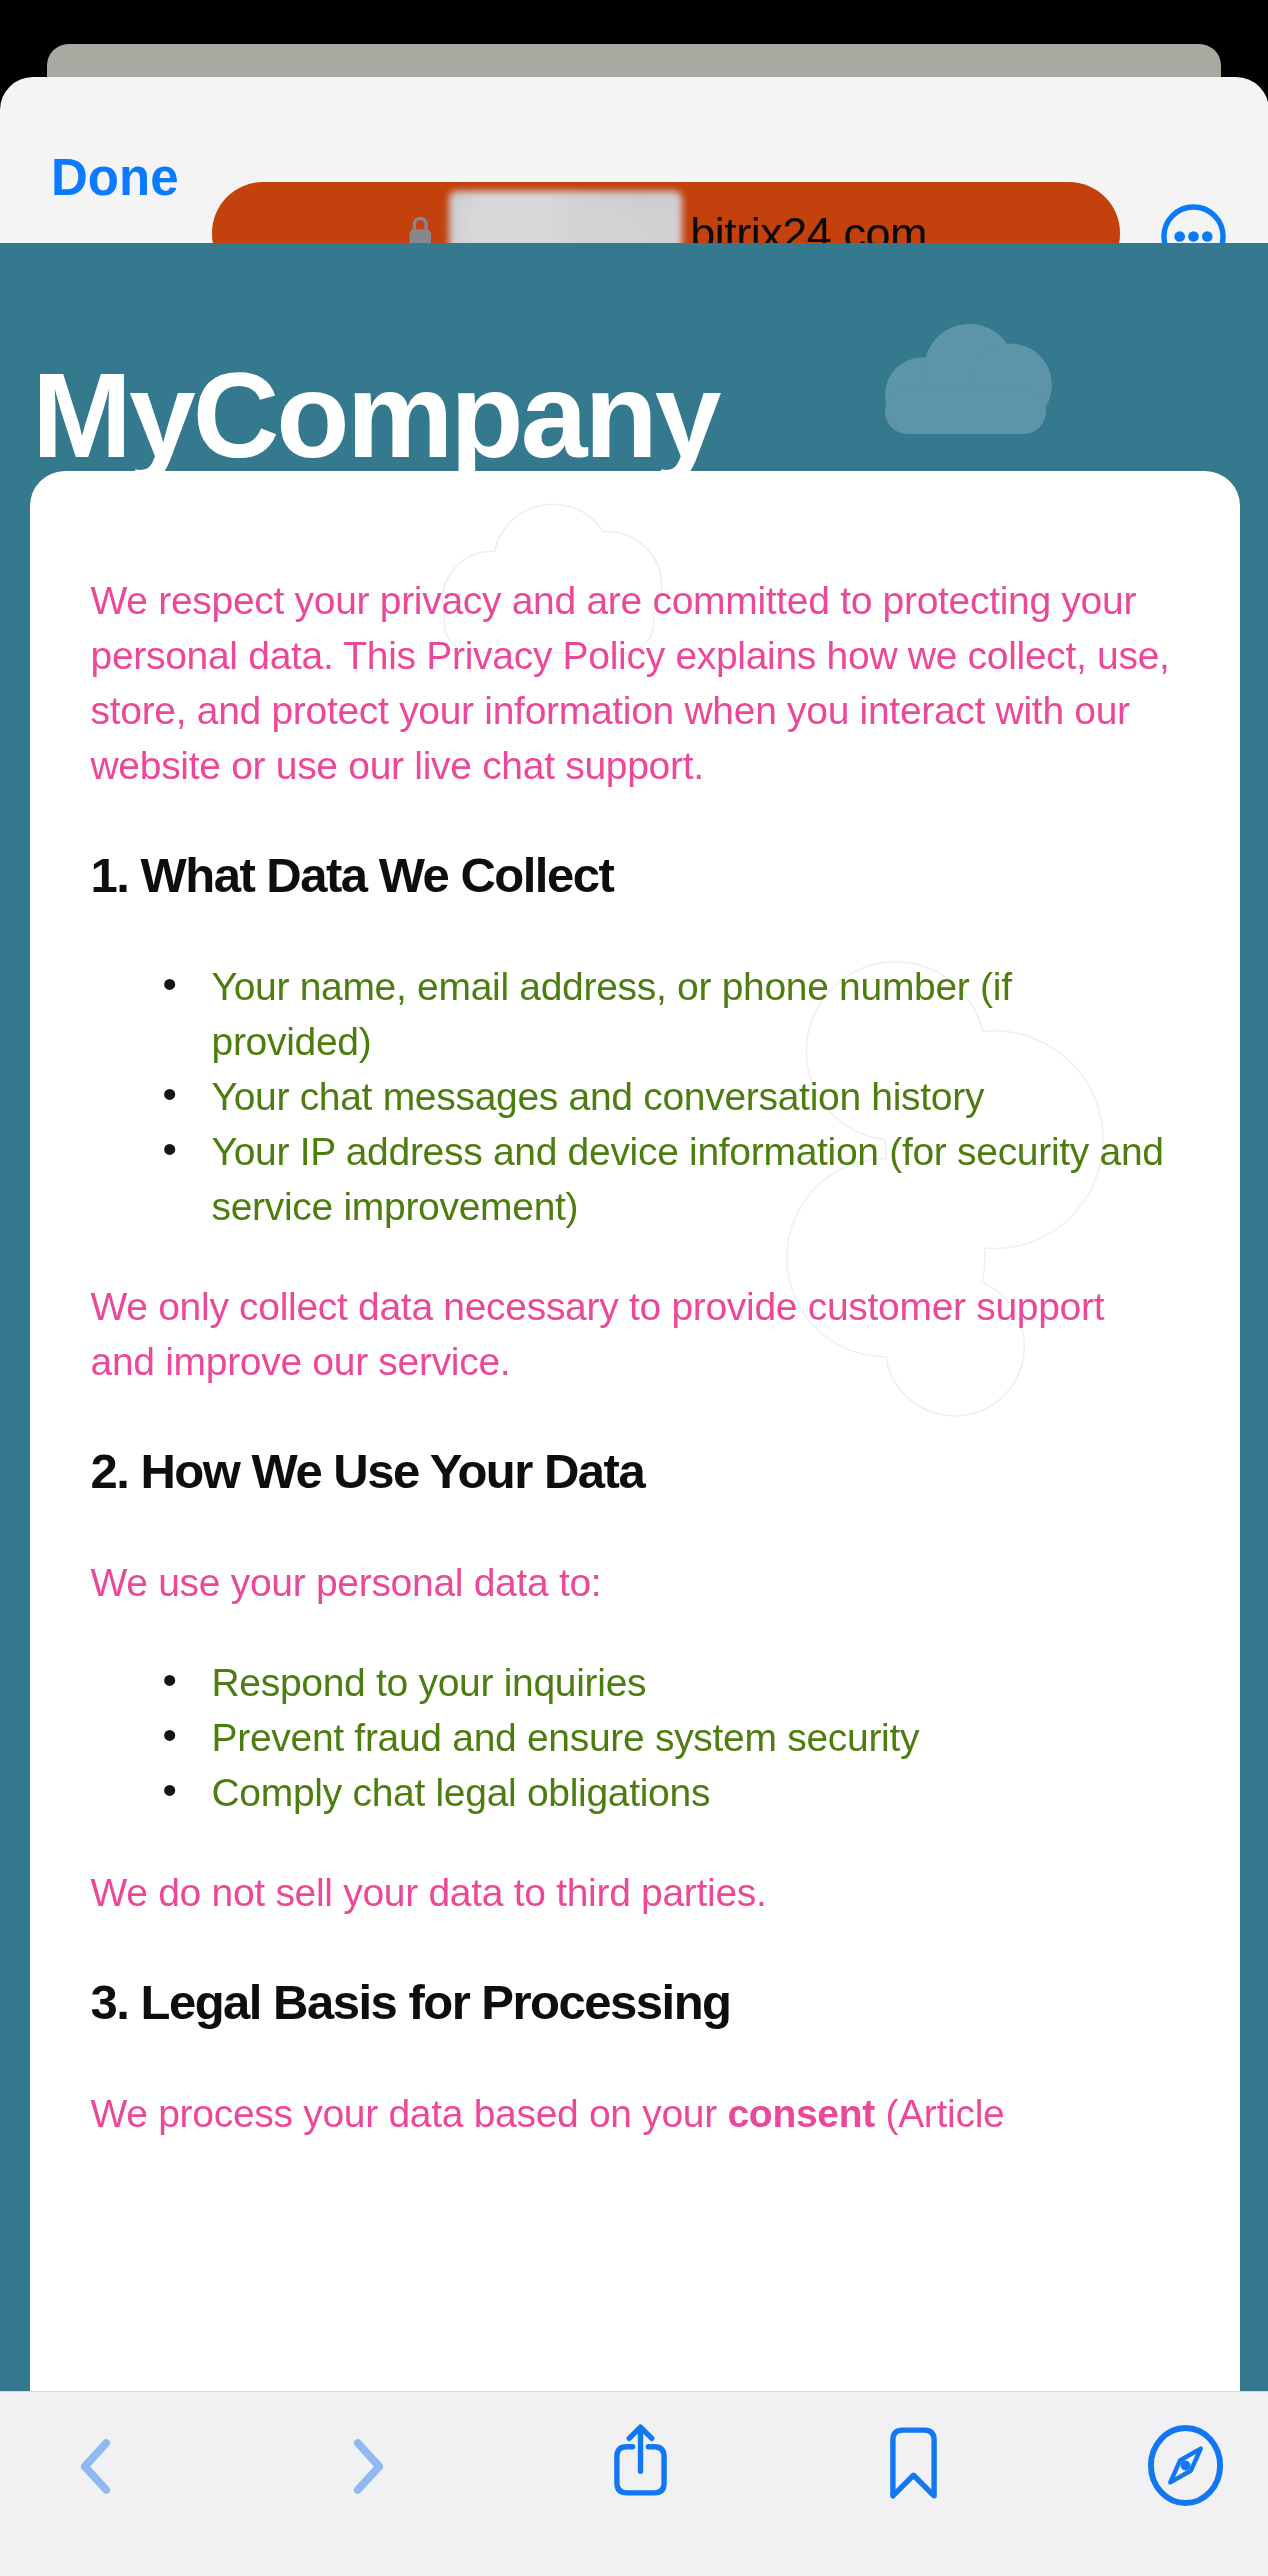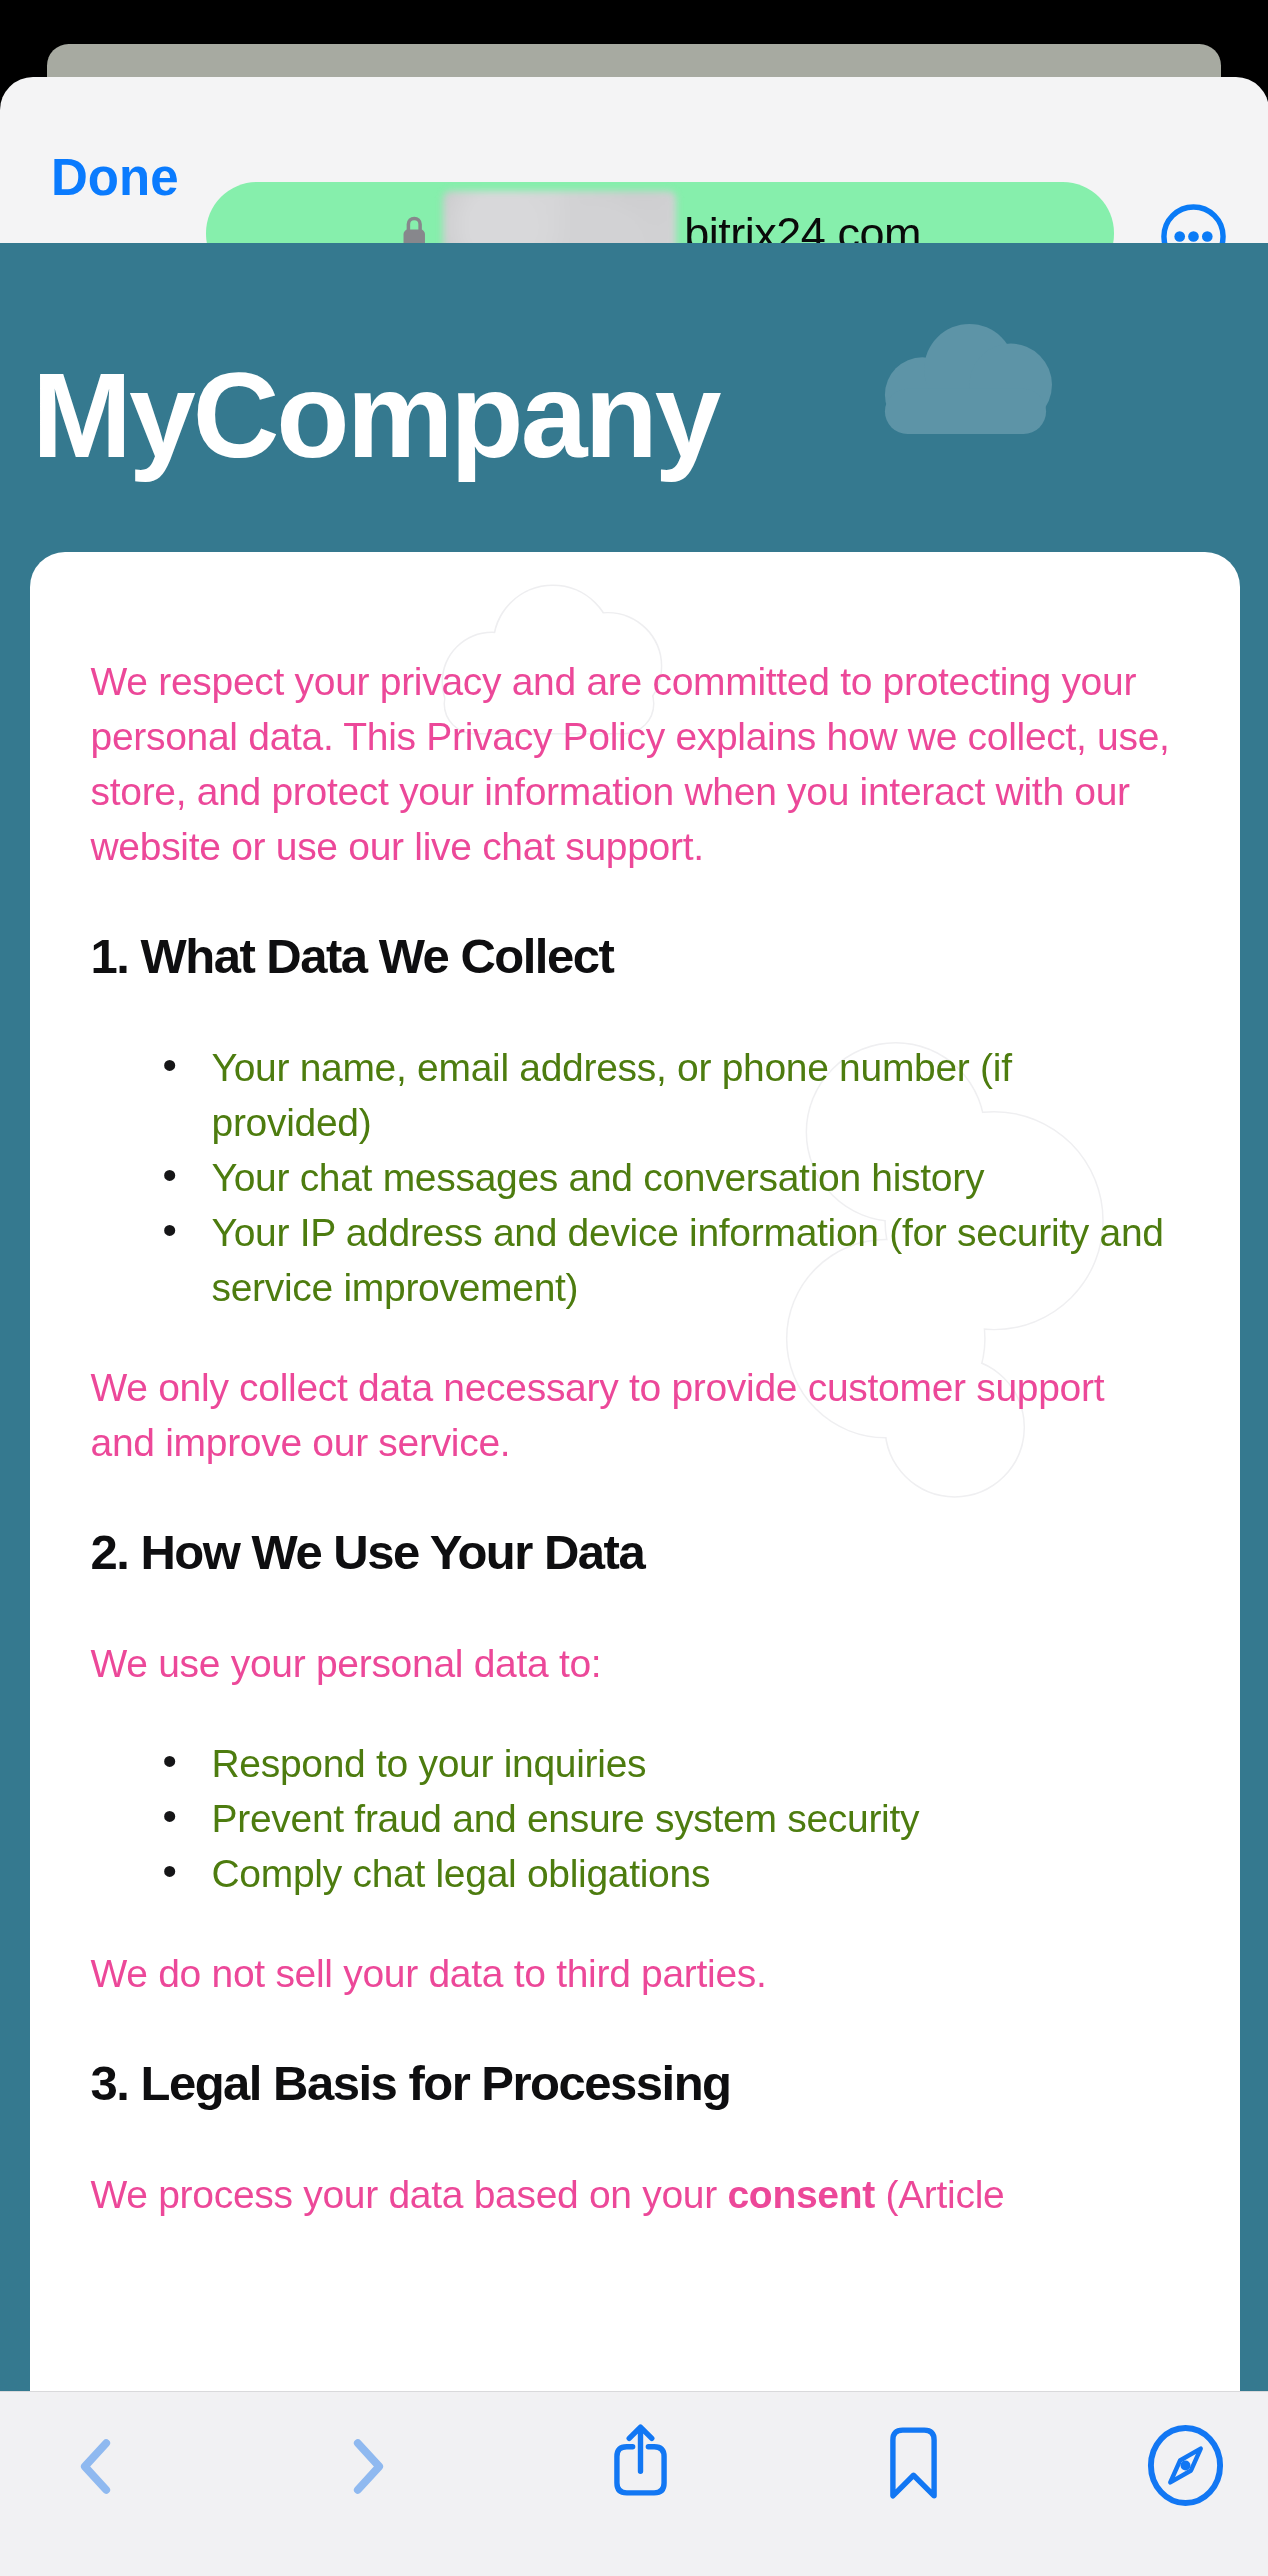--- a/index.html
+++ b/index.html
@@ -21,22 +21,22 @@
   .top-toolbar {
     position: absolute; top: 77px; left: 0; width: 1269px; height: 166px;
     background: #f4f4f5; border-radius: 33px 33px 0 0;
   }
   .done-btn {
     position: absolute; left: 51px; top: 0; height: 200px;
     background: none; border: none; padding: 0;
     font-family: inherit; font-size: 51px; font-weight: 600; color: #0a7bfe; cursor: pointer;
   }
   .url-pill {
-    position: absolute; left: 206px; top: 105px; width: 908px; height: 103px;
-    background: #86efac; border-radius: 51px;
+    position: absolute; left: 212px; top: 105px; width: 908px; height: 103px;
+    background: #c2410c; border-radius: 51px;
     display: flex; align-items: center; justify-content: center; gap: 13.8px;
     cursor: pointer;
   }
   .lock-wrap { display: flex; align-items: center; }
   .redacted {
     width: 233px; height: 85px; border-radius: 7.9px;
     background:
       radial-gradient(circle at 25% 40%, #d8d8da 0 18%, transparent 40%),
       radial-gradient(circle at 70% 65%, #d2d2d4 0 20%, transparent 45%),
       linear-gradient(100deg, #c7c7c9, #d5d5d7 45%, #c9c9cb 75%, #d3d3d5);
@@ -46,21 +46,21 @@
   .more-btn {
     position: absolute; left: 1159px; top: 125px; width: 69px; height: 69px;
     background: none; border: none; padding: 0; cursor: pointer;
   }
 
   
   .webpage {
     position: absolute; top: 243px; left: 0; width: 1269px; height: 2333px;
     background: #35798f; overflow: hidden;
   }
-  .site-header { position: relative; height: 309px; }
+  .site-header { position: relative; height: 228px; }
   .brand {
     position: absolute; left: 32px; top: 106px; margin: 0;
     font-size: 120px; font-weight: 700; color: #ffffff; letter-spacing: -3px; line-height: 1.1;
   }
   .header-cloud { position: absolute; left: 875px; top: 77px; }
 
   .card {
     position: relative; margin: 0 29.5px; min-height: 2164px;
     background: #ffffff; border-radius: 35px 35px 0 0;
     padding: 102px 61px 295px 61px;

